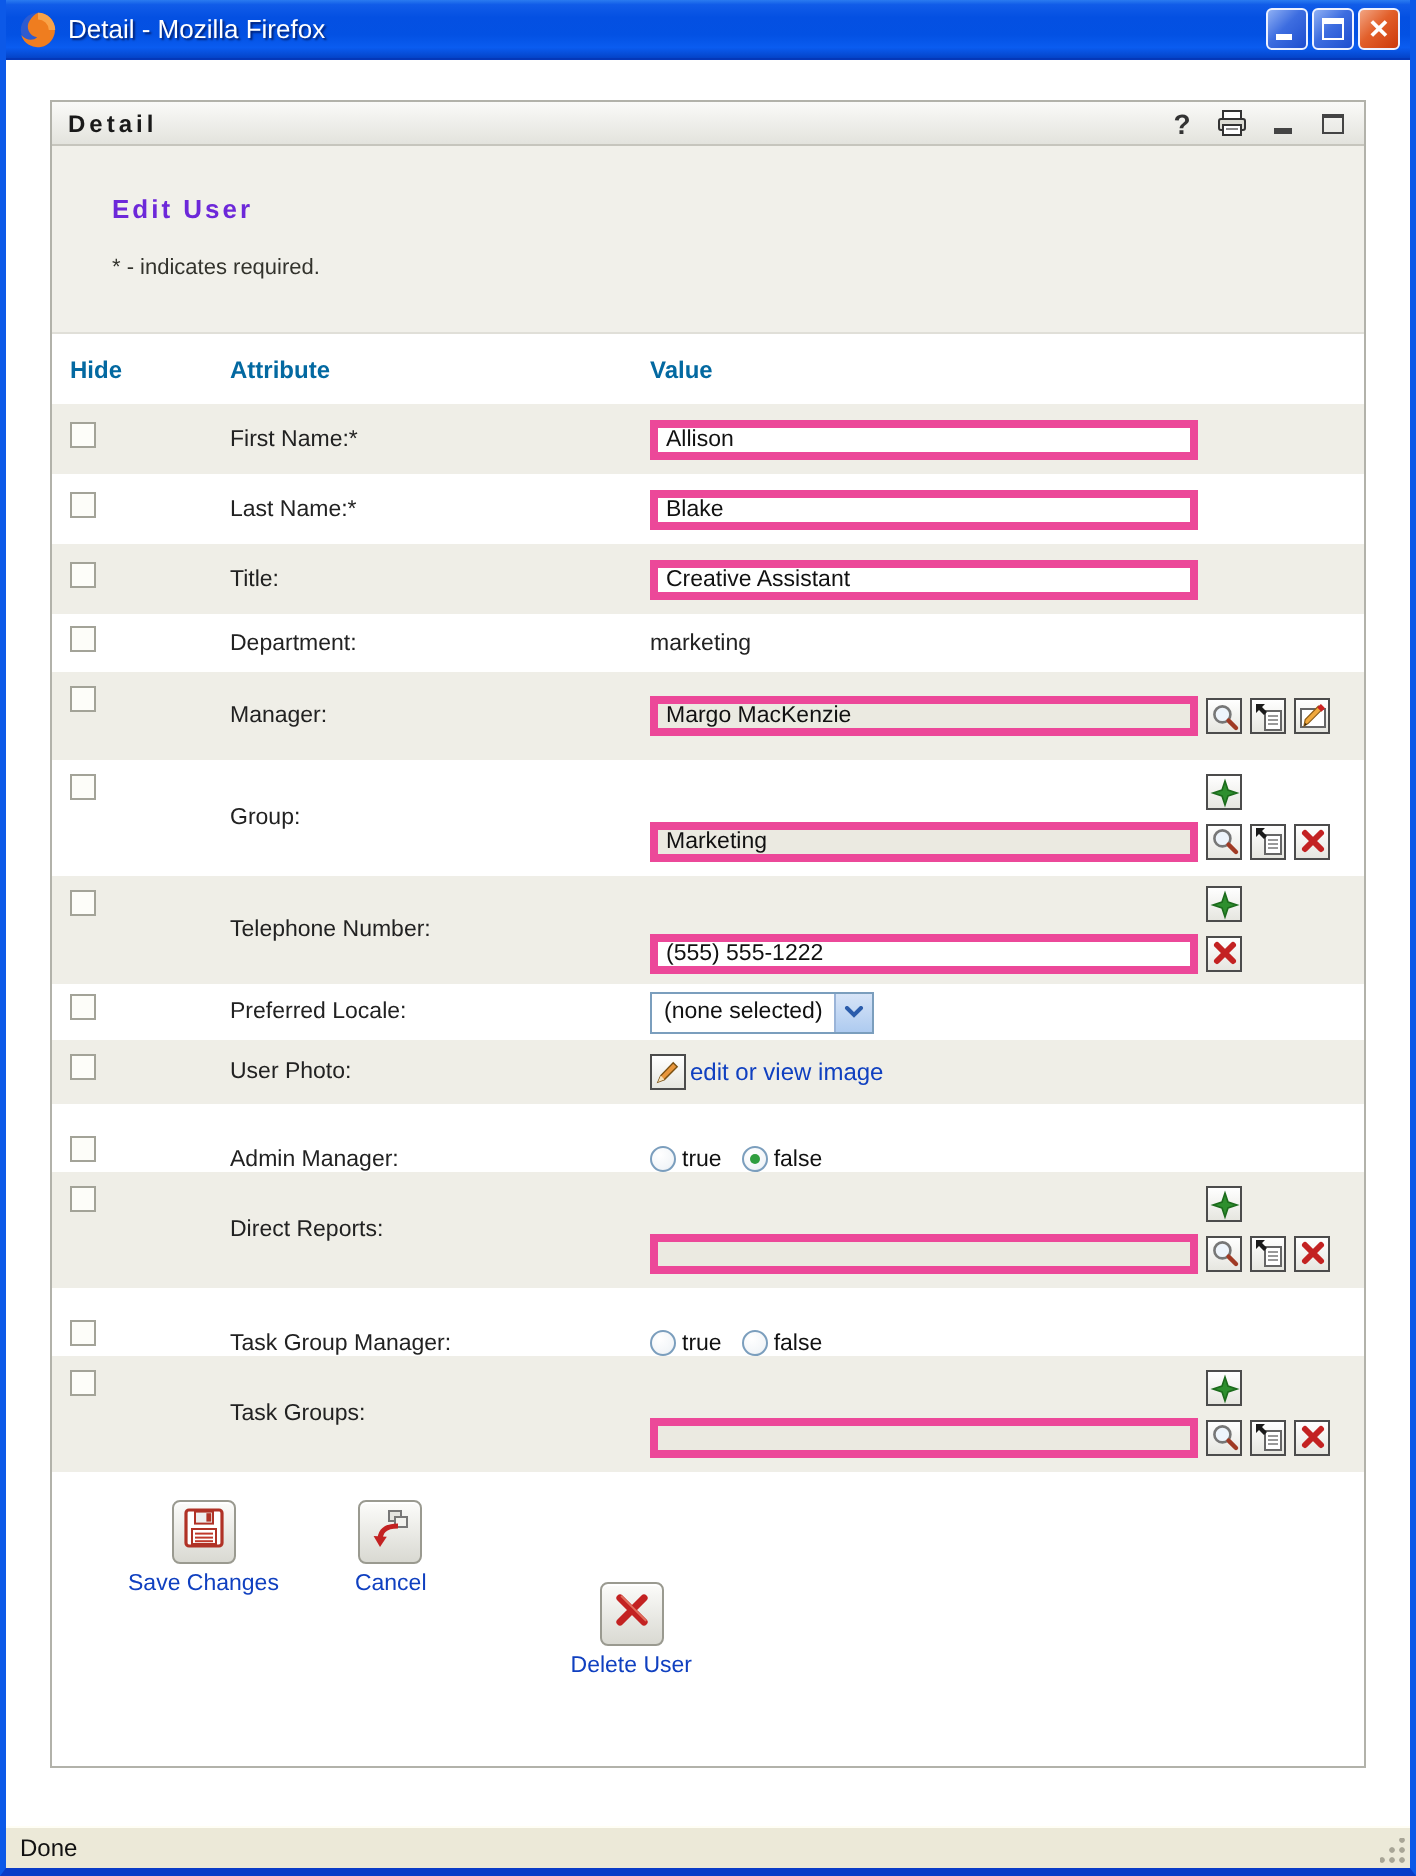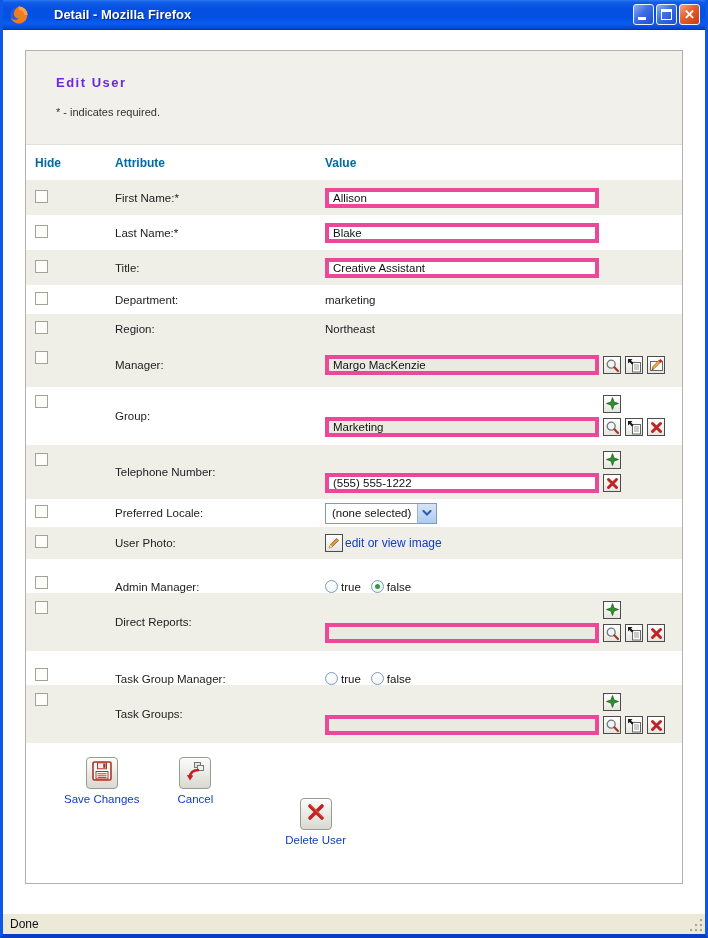--- a/index.html
+++ b/index.html
@@ -8,22 +8,22 @@
 
   .window { width:708px; height:938px; display:flex; flex-direction:column;
     border-left:3px solid #0c59e8; border-right:3px solid #0c59e8; border-bottom:4px solid #0a3cc8;
     background:#fff; }
 
   
   .titlebar { height:30px; flex:0 0 30px; display:flex; align-items:center; padding:0 5px 0 6px;
     background:linear-gradient(180deg,#2a7bf0 0%,#115ce8 8%,#0450e2 30%,#0351e3 60%,#0a5cf0 82%,#0443c8 100%);
     border-bottom:1px solid #0437b8; }
   .fx-icon { width:20px; height:20px; margin-right:5px; flex:0 0 20px; }
-  .title-text { color:#fff; font-weight:bold; font-size:13px; text-shadow:1px 1px 1px rgba(0,0,40,.6);
-    flex:1; white-space:nowrap; overflow:hidden;margin-left:20px; }
+  .title-text { color:#fff; font-weight:normal; font-size:13px; text-shadow:1px 1px 1px rgba(0,0,40,.6);
+    flex:1; white-space:nowrap; overflow:hidden; }
   .tb-btns { display:flex; gap:2px; }
   .tb-btn { width:21px; height:21px; border:1px solid #eef2ff; border-radius:3px; position:relative;
     background:linear-gradient(135deg,#8fb0f4 0%,#3d6de0 45%,#1e4ecf 100%); cursor:default; }
   .tb-btn.close { background:linear-gradient(135deg,#f2a583 0%,#e25f2a 45%,#cc3a0c 100%); }
   .glyph-min { position:absolute; left:4px; bottom:4px; width:8px; height:3px; background:#fff; }
   .glyph-max { position:absolute; left:4px; top:4px; width:11px; height:11px; border:1px solid #fff; border-top:3px solid #fff; }
   .glyph-close { position:absolute; left:0; top:1px; width:100%; text-align:center; color:#fff; font-weight:bold; font-size:13px; line-height:17px; }
 
   
   .viewport { flex:1 1 auto; background:#fff; position:relative; overflow:hidden; }
@@ -143,20 +143,42 @@
         </span>
       <span class="tb-btn close">
           <span class="glyph-close">✕</span>
         </span>
     </span>
   </div>
 
   <div class="viewport">
     <div class="panel">
 
+      <div class="panel-header">
+        <span class="panel-title">Detail</span>
+        <span class="panel-tools">
+          <span class="ptool">
+              <span class="q">?</span>
+            </span>
+          <span class="ptool">
+            <svg width="16" height="15" viewBox="0 0 16 15">
+              <rect x="3.5" y="1.5" width="9" height="4.5" fill="#fff" stroke="#333"></rect>
+              <rect x="1.5" y="5.5" width="13" height="5.5" rx="1" fill="#dcdcd4" stroke="#333"></rect>
+              <rect x="3.5" y="8.5" width="9" height="5" fill="#fff" stroke="#333"></rect>
+              <line x1="5" y1="10.5" x2="11" y2="10.5" stroke="#888"></line>
+            </svg>
+          </span>
+          <span class="ptool">
+              <span class="pmin"></span>
+            </span>
+          <span class="ptool">
+              <span class="pmax"></span>
+            </span>
+        </span>
+      </div>
 
       <div class="intro">
         <div class="h-edit-user">Edit User</div>
         <div class="required-note">* - indicates required.</div>
       </div>
 
       <div class="thead">
         <span class="h1">Hide</span>
         <span class="h2">Attribute</span>
         <span class="h3">Value</span>
@@ -182,27 +204,20 @@
             <div class="c-attr">Title:</div>
             <div class="c-val">
               <input class="ti white" value="Creative Assistant" style="">
             </div>
           </div>
           <div class="row static">
             <div class="c-hide"><span class="checkbox"></span></div>
             <div class="c-attr">Department:</div>
             <div class="c-val">
               <span class="static-val">marketing</span>
-            </div>
-          </div>
-          <div class="row static alt">
-            <div class="c-hide"><span class="checkbox"></span></div>
-            <div class="c-attr">Region:</div>
-            <div class="c-val">
-              <span class="static-val">Northeast</span>
             </div>
           </div>
           <div class="row lookup alt">
             <div class="c-hide"><span class="checkbox"></span></div>
             <div class="c-attr">Manager:</div>
             <div class="c-val">
               <div class="input-line">
                 <input class="ti gray" value="Margo MacKenzie" style="">
                 <span class="icon-btn">
                   <span>

